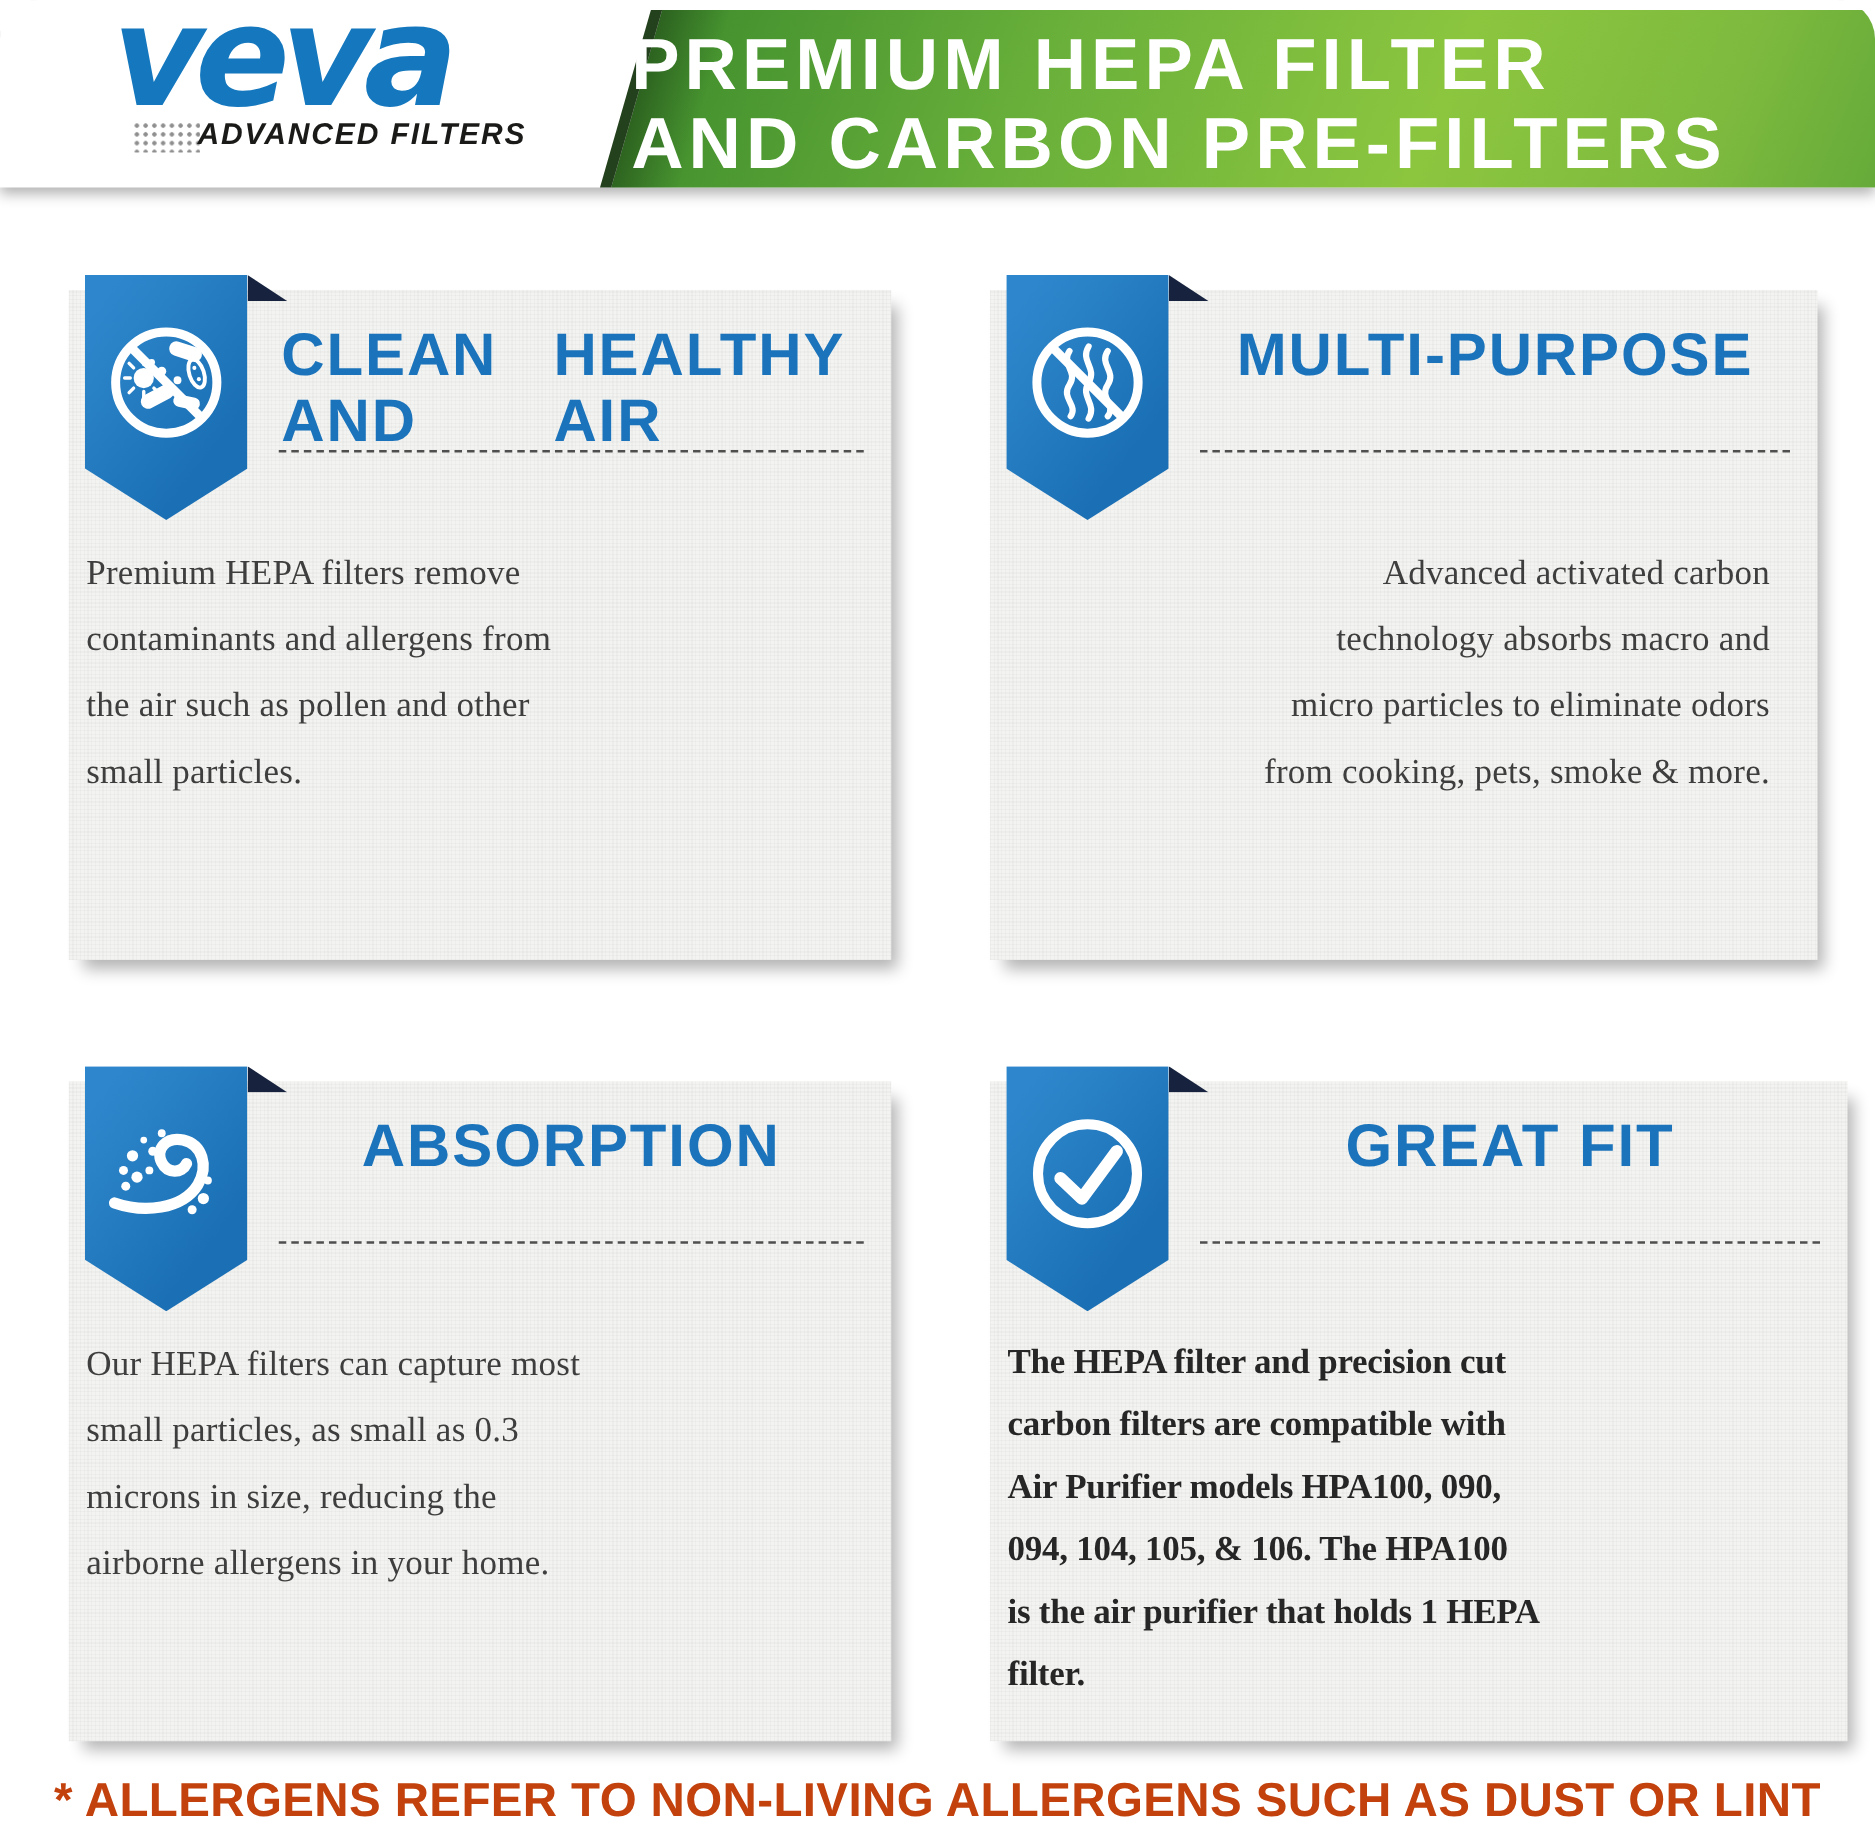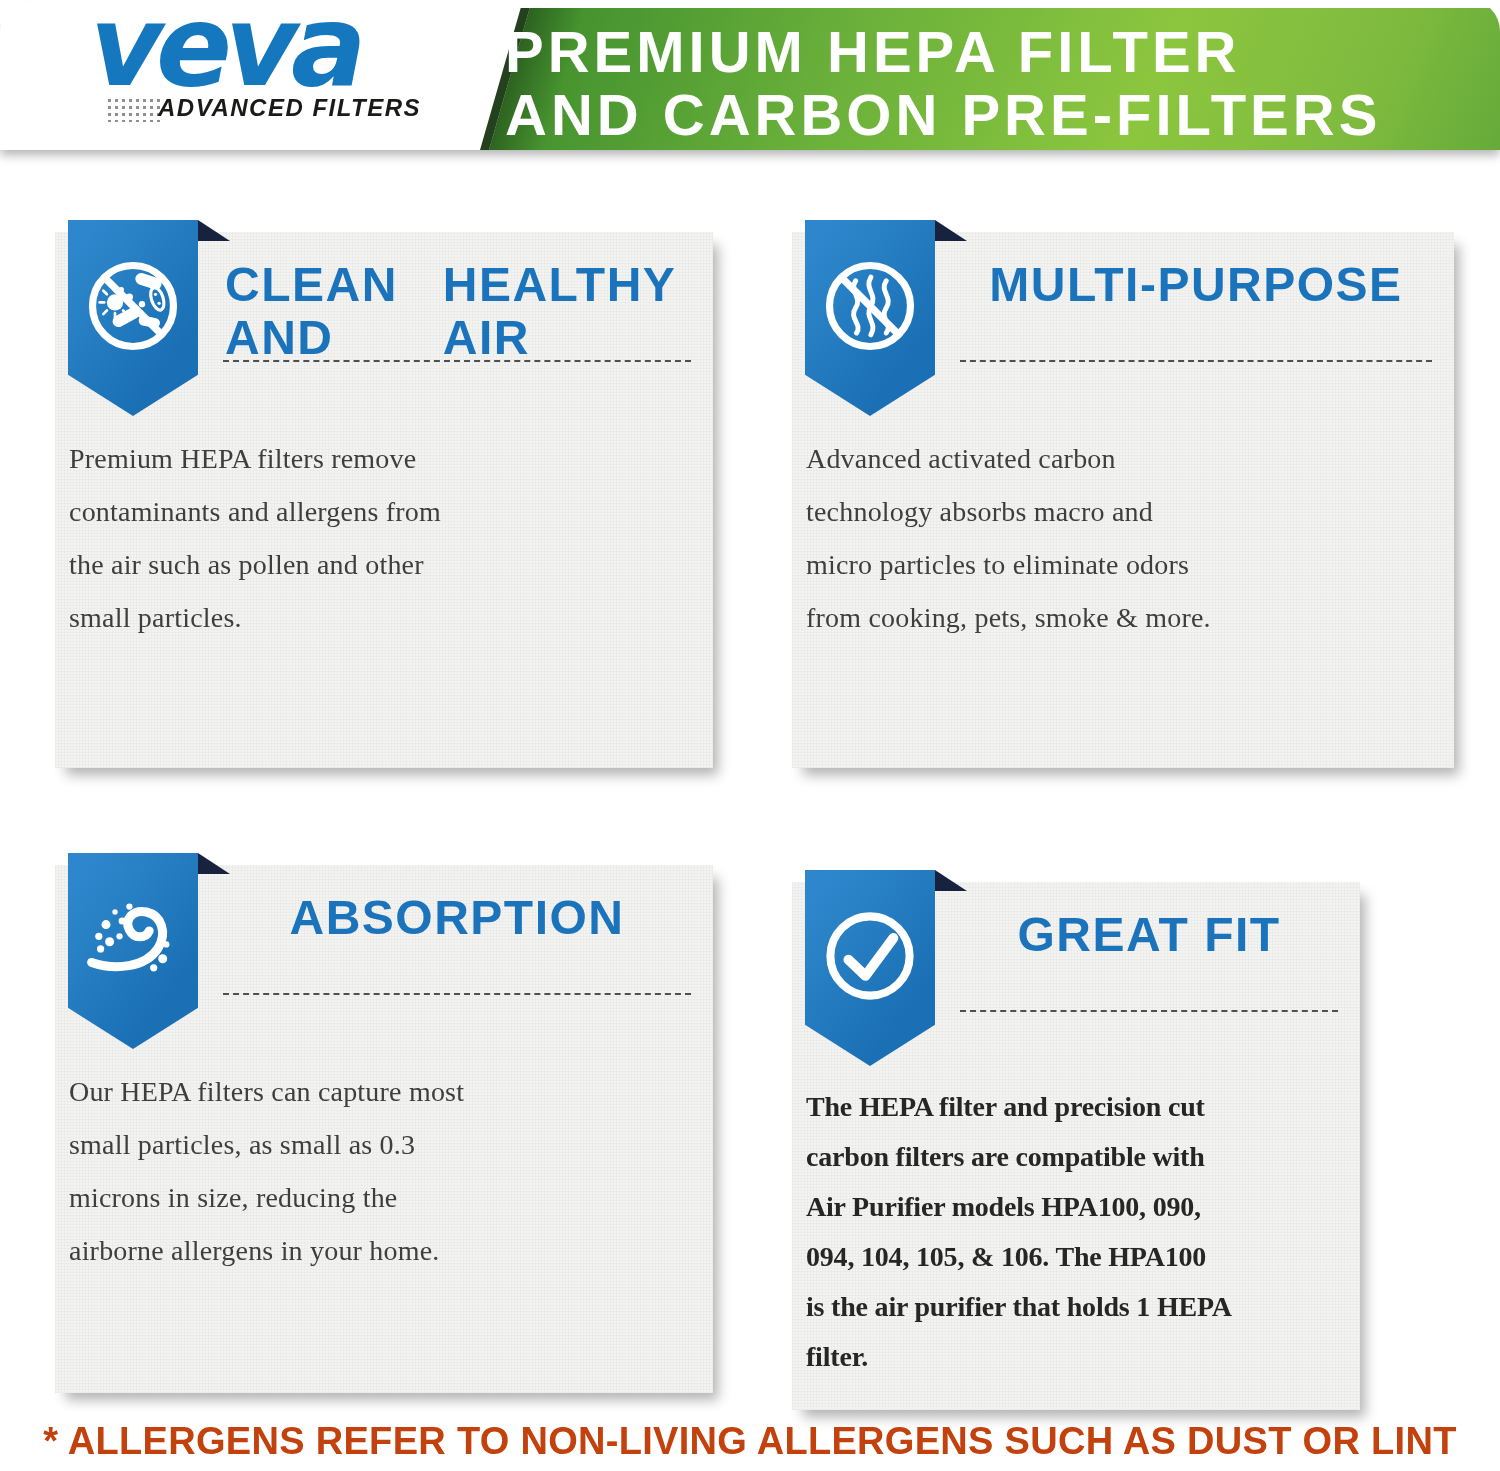--- a/index.html
+++ b/index.html
@@ -53,23 +53,23 @@
   
   .card {
     position:absolute;
     background-color:#f3f3f1;
     background-image:
       repeating-linear-gradient(0deg, rgba(0,0,0,0.022) 0 1px, transparent 1px 3px),
       repeating-linear-gradient(90deg, rgba(0,0,0,0.022) 0 1px, transparent 1px 3px);
     box-shadow:8px 10px 12px -3px rgba(0,0,0,0.30);
   }
   .card-1 { left:55px;  top:232px; width:658px; height:536px; }
-  .card-2 { left:792px; top:232px; width:662px; height:536px; }
+  .card-2 { left:792px; top:232px; width:662px; height:536px;text-align:right; }
   .card-3 { left:55px;  top:865px; width:658px; height:528px; }
-  .card-4 { left:792px; top:865px; width:568px; height:528px;margin-top:17px; }
+  .card-4 { left:792px; top:865px; width:686px; height:528px; }
 
   .ribbon {
     position:absolute; left:13px; top:-12px; width:130px; height:196px;
     background:linear-gradient(128deg,#2e87cc 10%,#1b70b5 75%);
     clip-path:polygon(0 0,100% 0,100% 79%,50% 100%,0 79%);
     display:flex; justify-content:center; align-items:flex-start;
     padding-top:32px;
     filter:drop-shadow(5px 7px 5px rgba(0,0,0,0.33));
     z-index:2;
   }

